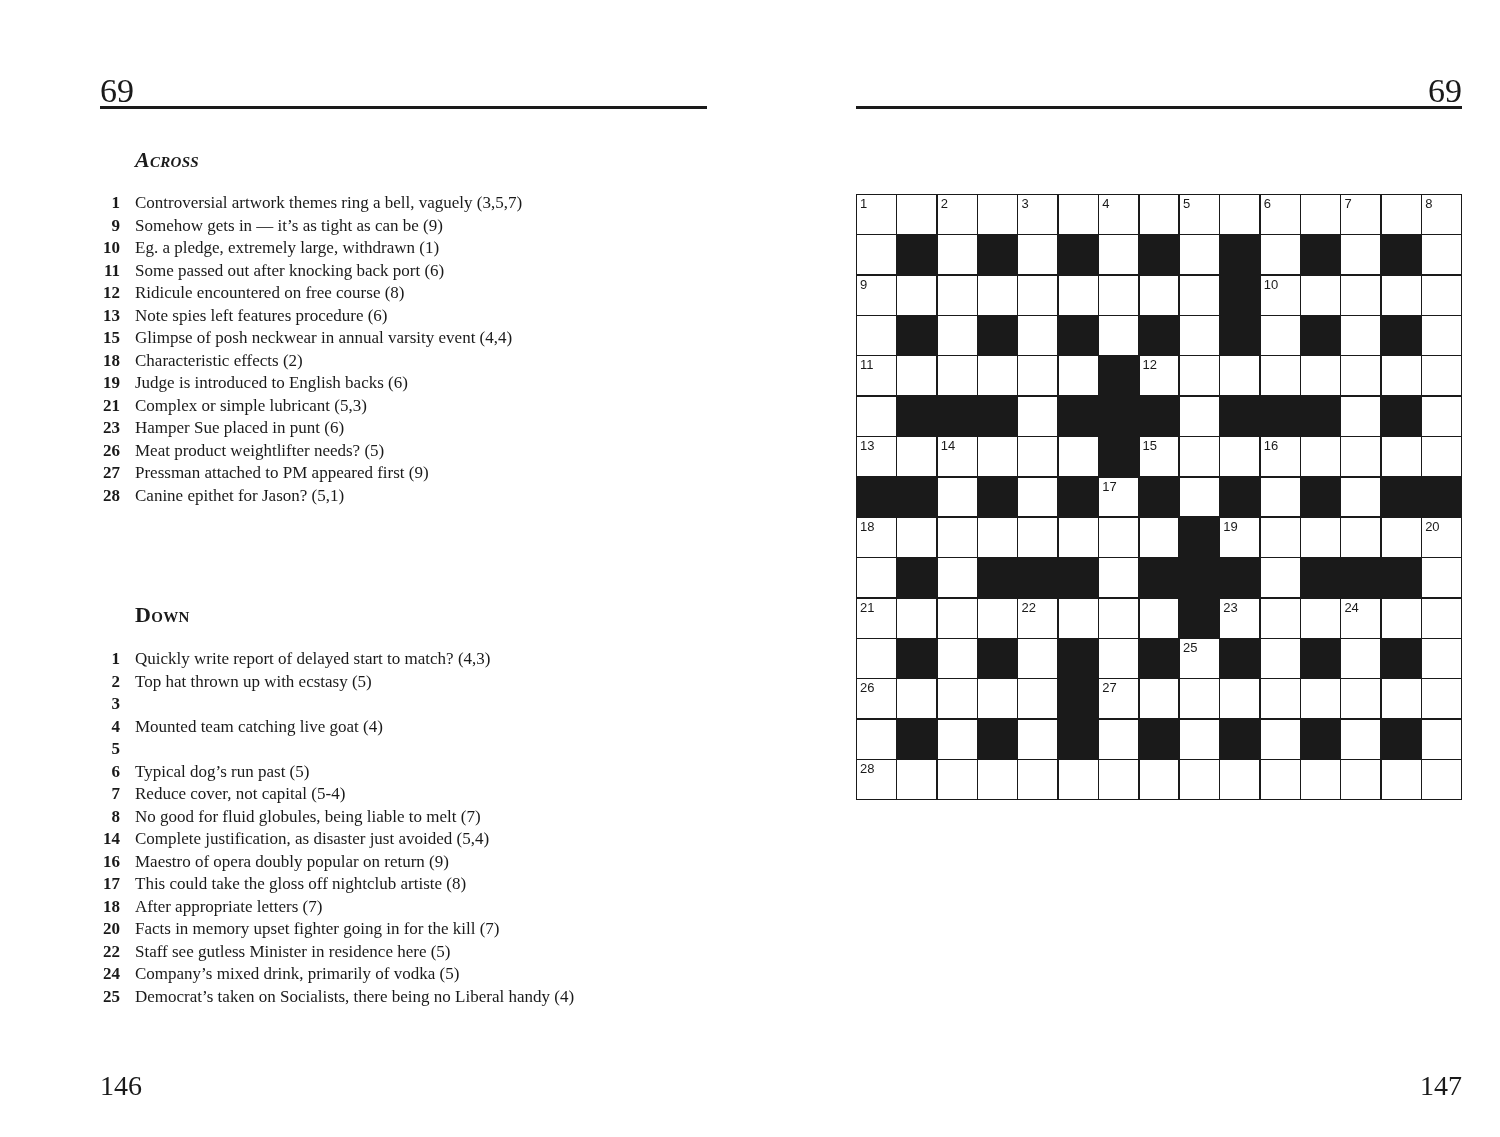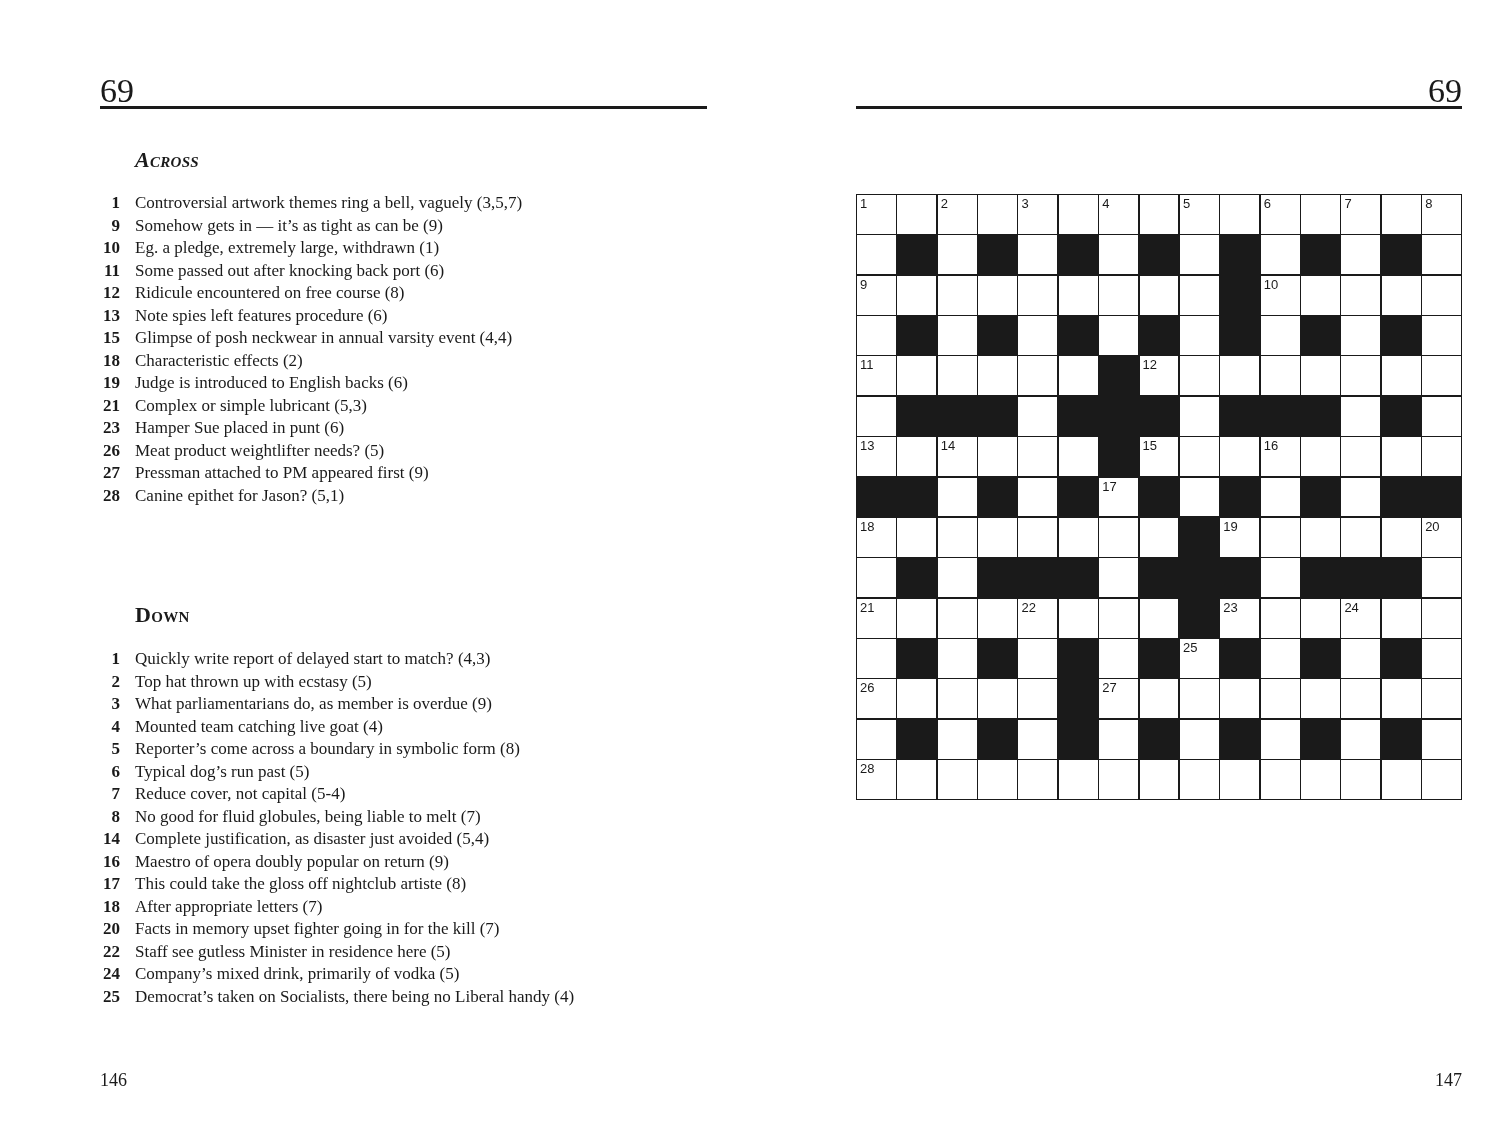--- a/index.html
+++ b/index.html
@@ -22,21 +22,21 @@
     .heading-across { top: 143px; font-style: italic; }
     .heading-down { top: 598px; }
 
     .clue-list { position: absolute; left: 60px; list-style: none; }
     .clues-across { top: 188px; }
     .clues-down { top: 644px; }
     .clue { display: flex; height: 22.5px; align-items: baseline; font-size: 17px; line-height: 22.5px; }
     .clue-num { width: 29px; text-align: right; font-weight: bold; padding-right: 0; }
     .clue-text { padding-left: 15px; white-space: nowrap; font-family: Liberation Serif, serif; }
 
-    .folio { position: absolute; top: 1066px; font-size: 18px; }
+    .folio { position: absolute; top: 1066px; font-size: 28px; }
     .page-left .folio { left: 69px; }
     .page-right .folio { right: 69px; }
 
     .grid {
       position: absolute; left: 75px; top: 190px;
       width: 606px; height: 606px;
       display: grid;
       grid-template-columns: repeat(15, 1fr);
       grid-template-rows: repeat(15, 1fr);
       border: 1.5px solid #1a1a1a;
@@ -123,29 +123,27 @@
       <li class="clue">
     <span class="clue-num">1</span>
     <span class="clue-text">Quickly write report of delayed start to match? (4,3)</span>
   </li>
       <li class="clue">
     <span class="clue-num">2</span>
     <span class="clue-text">Top hat thrown up with ecstasy (5)</span>
   </li>
       <li class="clue">
     <span class="clue-num">3</span>
-    <span class="clue-text">What parliamentarians do, as member is overdue (9)</span>
   </li>
       <li class="clue">
     <span class="clue-num">4</span>
     <span class="clue-text">Mounted team catching live goat (4)</span>
   </li>
       <li class="clue">
     <span class="clue-num">5</span>
-    <span class="clue-text">Reporter’s come across a boundary in symbolic form (8)</span>
   </li>
       <li class="clue">
     <span class="clue-num">6</span>
     <span class="clue-text">Typical dog’s run past (5)</span>
   </li>
       <li class="clue">
     <span class="clue-num">7</span>
     <span class="clue-text">Reduce cover, not capital (5-4)</span>
   </li>
       <li class="clue">

